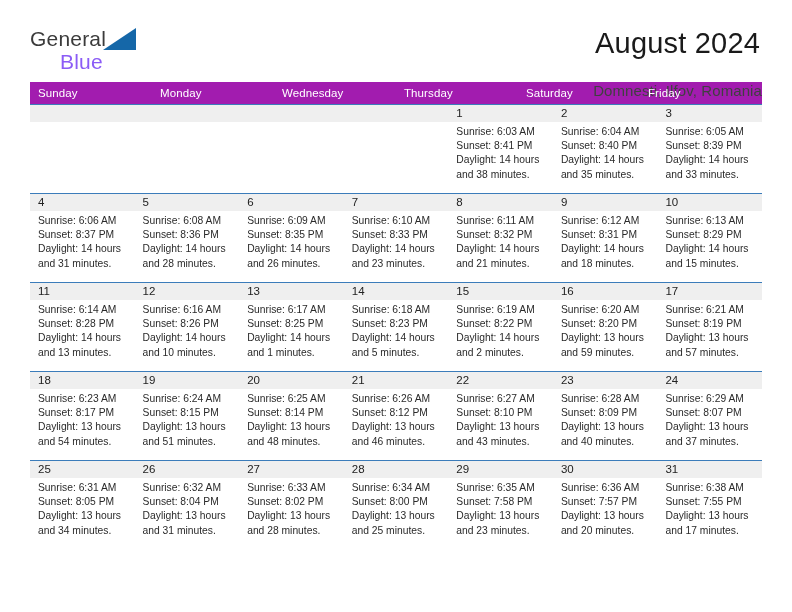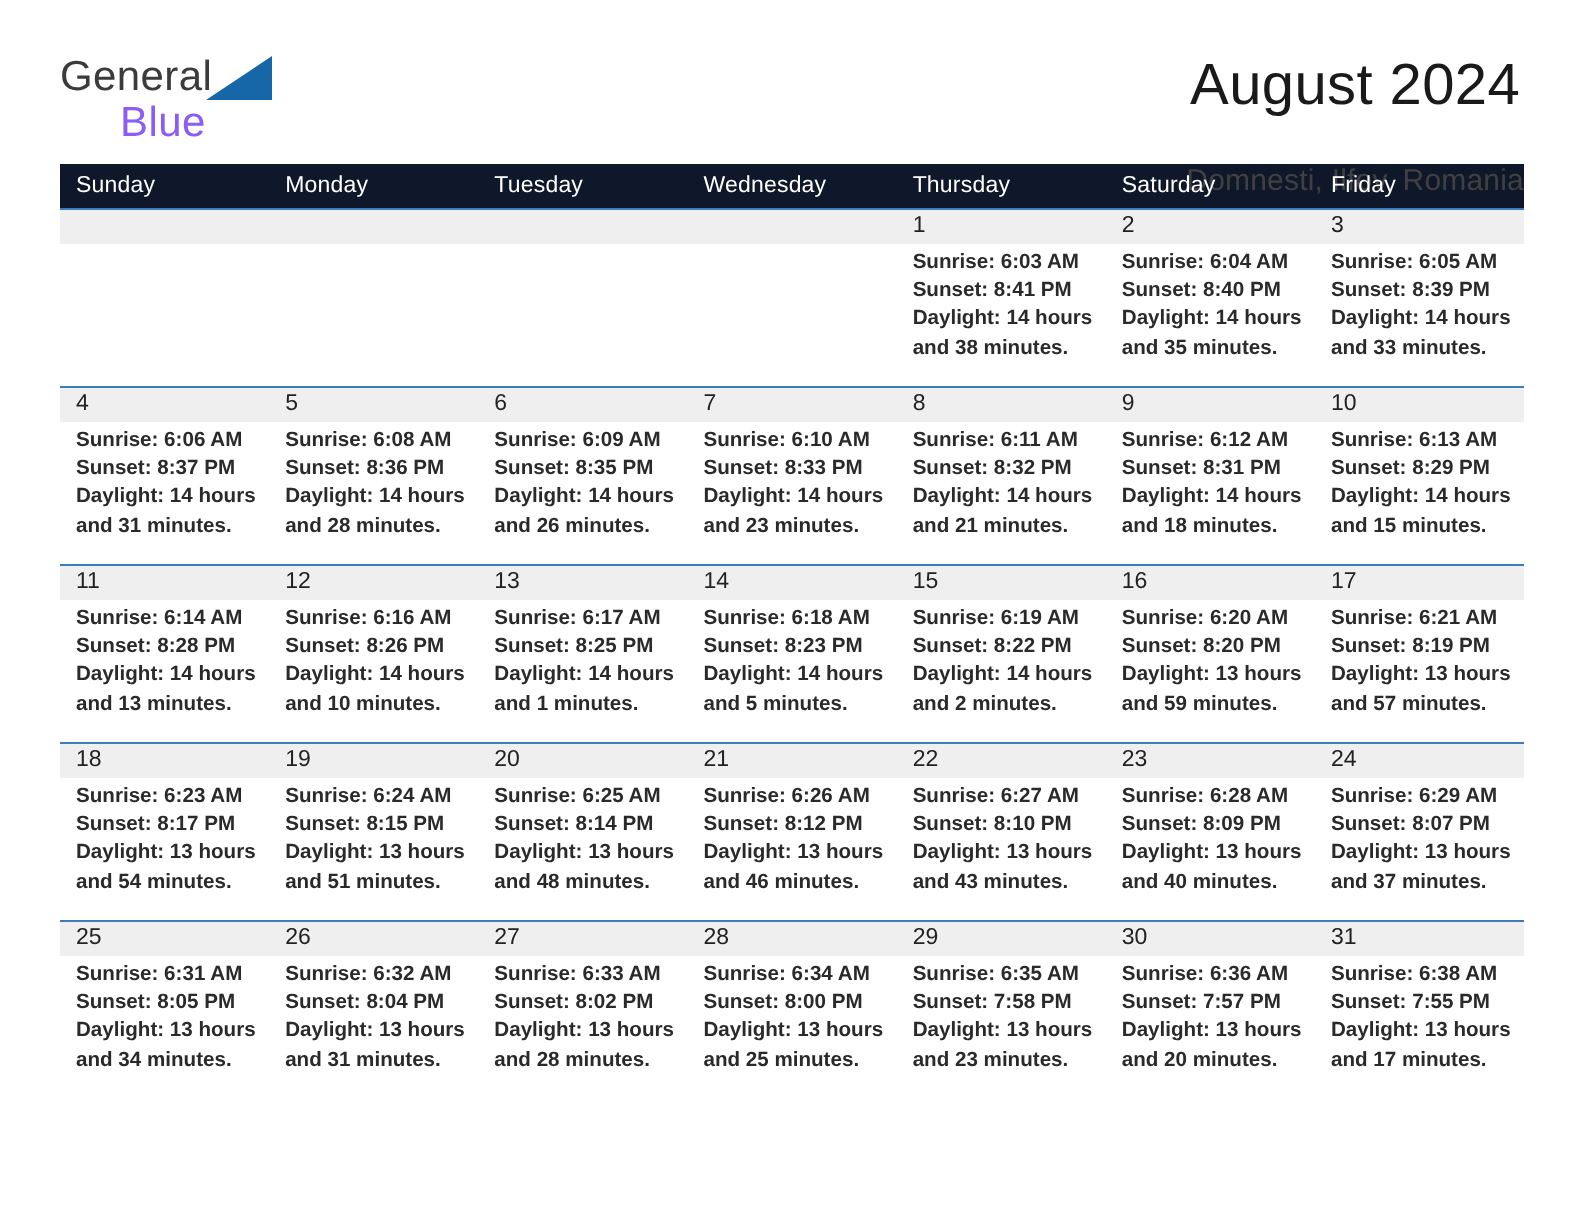--- a/index.html
+++ b/index.html
@@ -82,21 +82,21 @@
     letter-spacing: .1px;
   }
 
   
   .calendar {
     margin-top: 10px;
     width: 732px;
   }
   .weekday-row {
     display: flex;
-    background: #0f172a;
+    background: #a21caf;
   }
   .weekday-cell {
     flex: 1 1 0;
     color: #ffffff;
     font-size: 11.5px;
     padding: 5px 0 5px 8px;
     box-sizing: border-box;
     letter-spacing: .1px;
   }
   .week-row {
@@ -122,21 +122,20 @@
     line-height: 16px;
   }
   .day-cell.empty .day-head {
     background: #efefef;
   }
   .day-body {
     padding: 3px 6px 0 8px;
     font-size: 10.3px;
     line-height: 14.2px;
     color: #2a2a2a;
-    font-weight: bold;
   }
   .day-body div {
     white-space: nowrap;
   }
 </style>
 </head>
 <body>
 
 <div class="page">
 
@@ -152,21 +151,20 @@
       <div class="cal-title">August 2024</div>
       <div class="cal-subtitle">Domnesti, Ilfov, Romania</div>
     </div>
 
   </div>
 
   <div class="calendar">
     <div class="weekday-row" id="weekday-row">
         <div class="weekday-cell">Sunday</div>
         <div class="weekday-cell">Monday</div>
-        <div class="weekday-cell">Tuesday</div>
         <div class="weekday-cell">Wednesday</div>
         <div class="weekday-cell">Thursday</div>
         <div class="weekday-cell">Saturday</div>
         <div class="weekday-cell">Friday</div>
       </div>
     <div id="weeks-container">
         <div class="week-row">
           <div class="day-cell empty">
             <div class="day-head"></div>
           </div>

